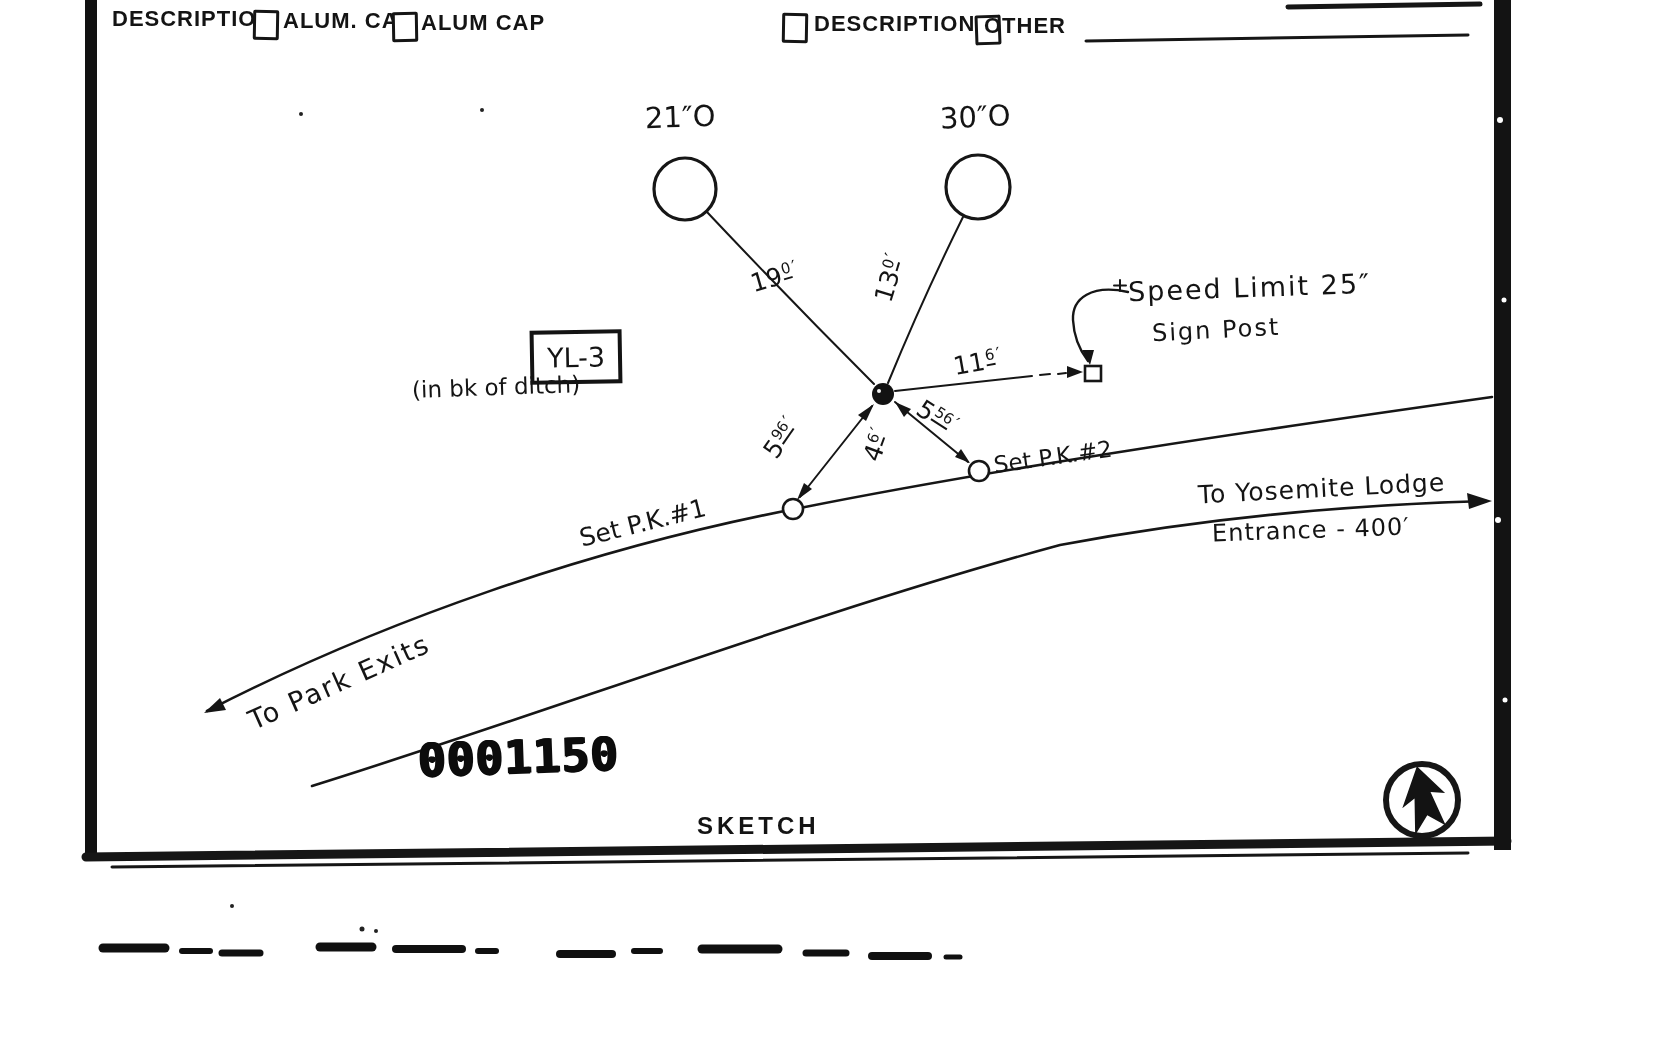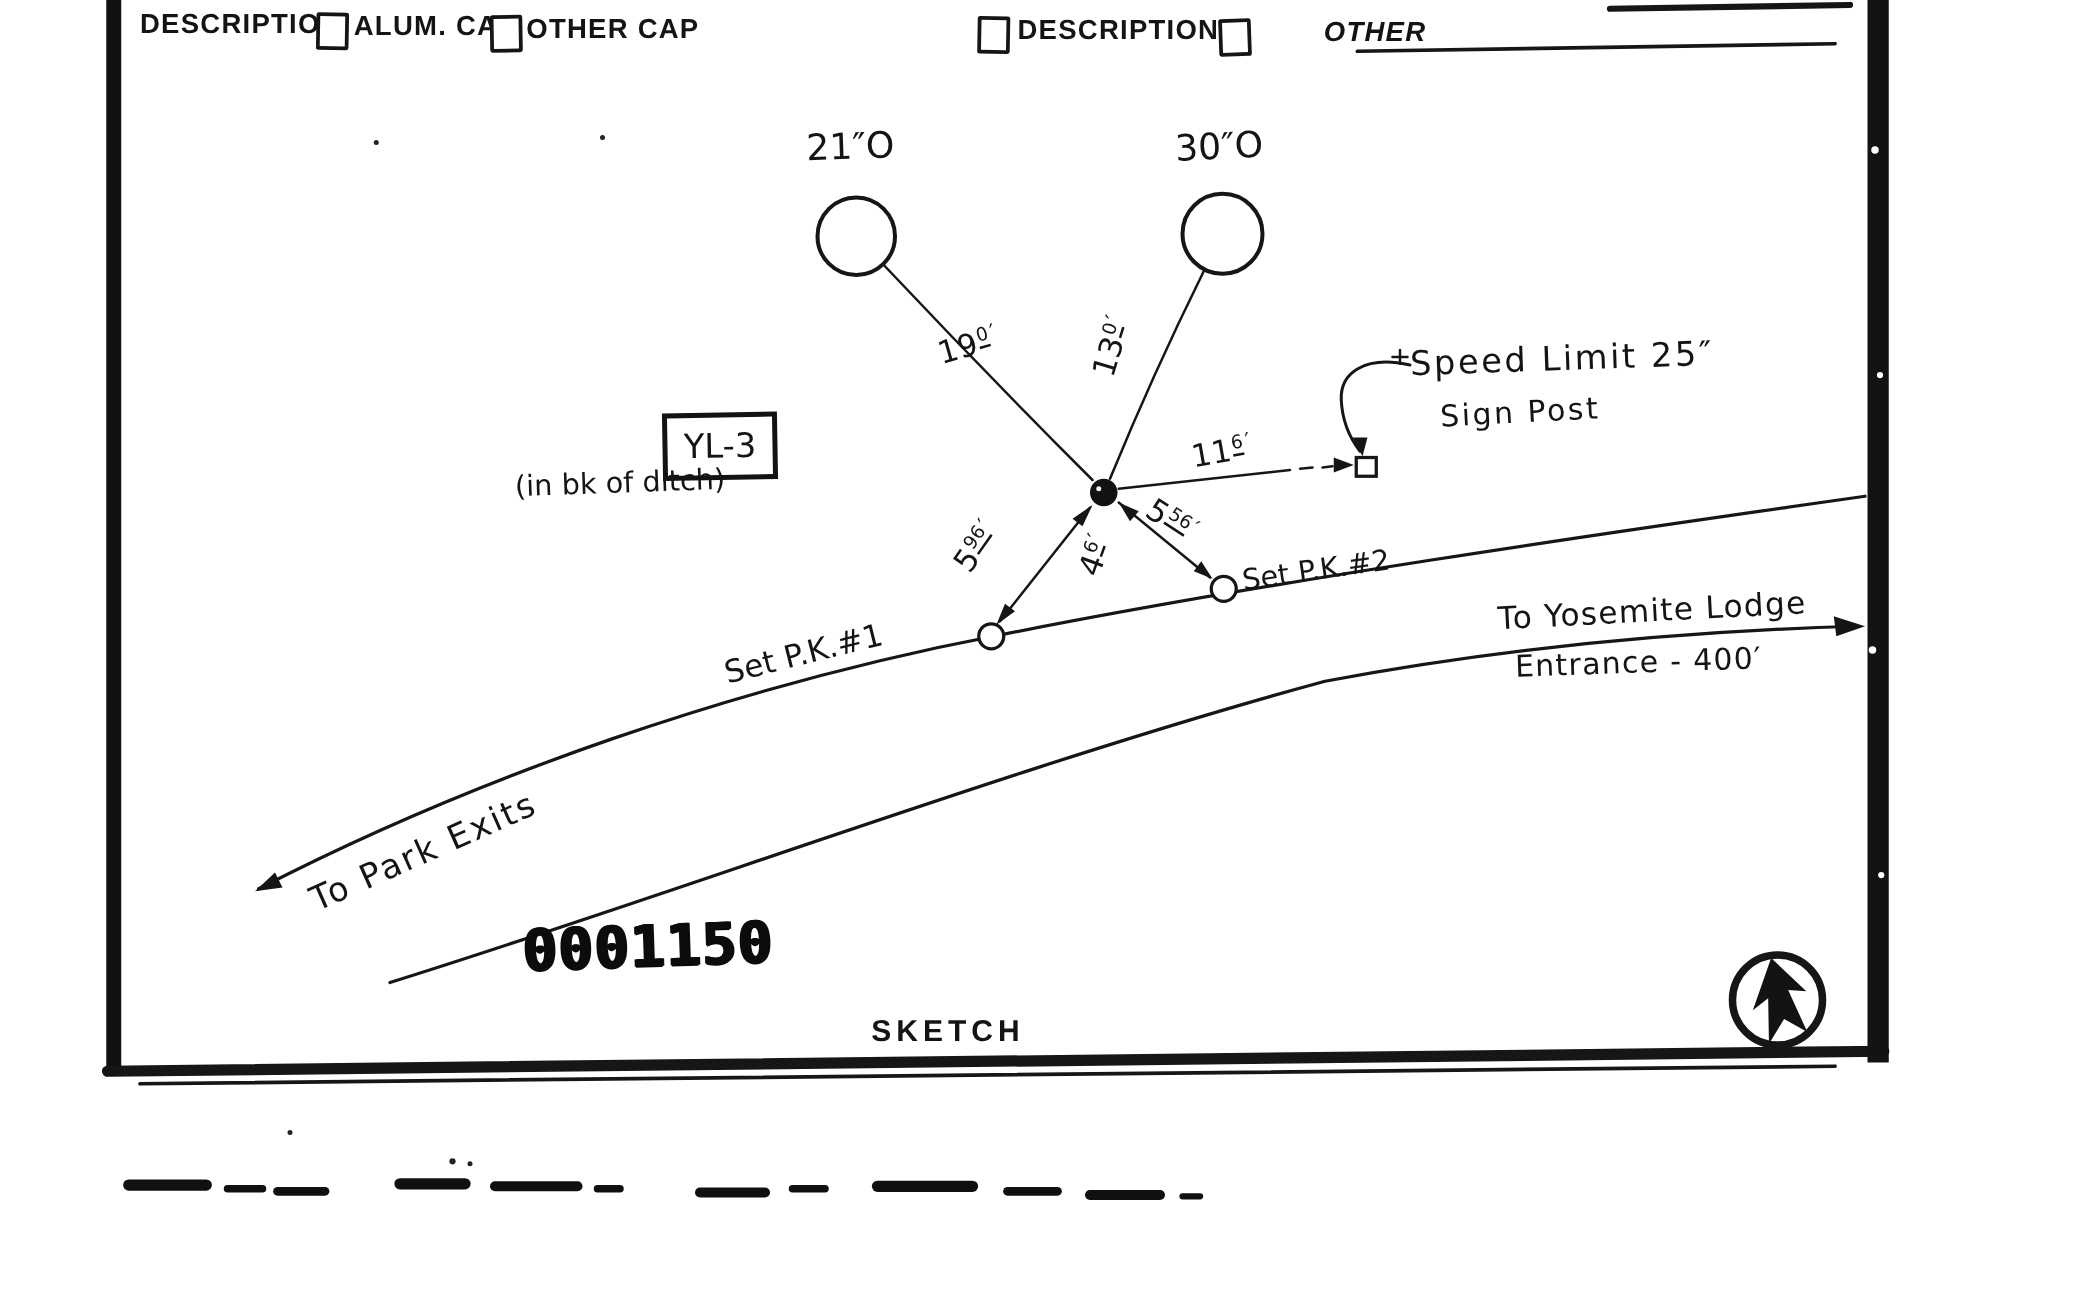--- a/index.html
+++ b/index.html
@@ -96,27 +96,27 @@
       <circle cx="376" cy="931" r="2" fill="#222" stroke="none"></circle>
     </g>
   </svg>
 
   <div class="txt printed" style="left:112px;top:6px;">DESCRIPTION:</div>
 
   <div class="cb" style="left:253px;top:10px;transform:rotate(1deg);"></div>
   <div class="txt printed" style="left:283px;top:8px;">ALUM. CAP</div>
 
   <div class="cb" style="left:392px;top:12px;transform:rotate(-1deg);"></div>
-  <div class="txt printed" style="left:421px;top:10px;">OTHER CAP</div>
+  <div class="txt printed" style="left:421px;top:10px;">ALUM CAP</div>
 
   <div class="cb" style="left:782px;top:13px;transform:rotate(1deg);"></div>
   <div class="txt printed" style="left:814px;top:11px;">DESCRIPTION</div>
 
   <div class="cb" style="left:975px;top:15px;transform:rotate(-2deg);"></div>
-  <div class="txt printed" style="left:1059px;top:13px;font-style:italic;">OTHER</div>
+  <div class="txt printed" style="left:984px;top:13px;">OTHER</div>
 
   <div class="txt hand" style="left:645px;top:100px;font-size:29px;transform:rotate(-2deg);">21″O</div>
   <div class="txt hand" style="left:940px;top:100px;font-size:29px;transform:rotate(-3deg);">30″O</div>
 
   <div class="txt hand meas" style="left:750px;top:262px;transform:rotate(-16deg);">
     <span>19</span><span class="sup">0</span><span class="unit">′</span>
   </div>
   <div class="txt hand meas" style="left:865px;top:263px;transform:rotate(-73deg);">
     <span>13</span><span class="sup">0</span><span class="unit">′</span>
   </div>

